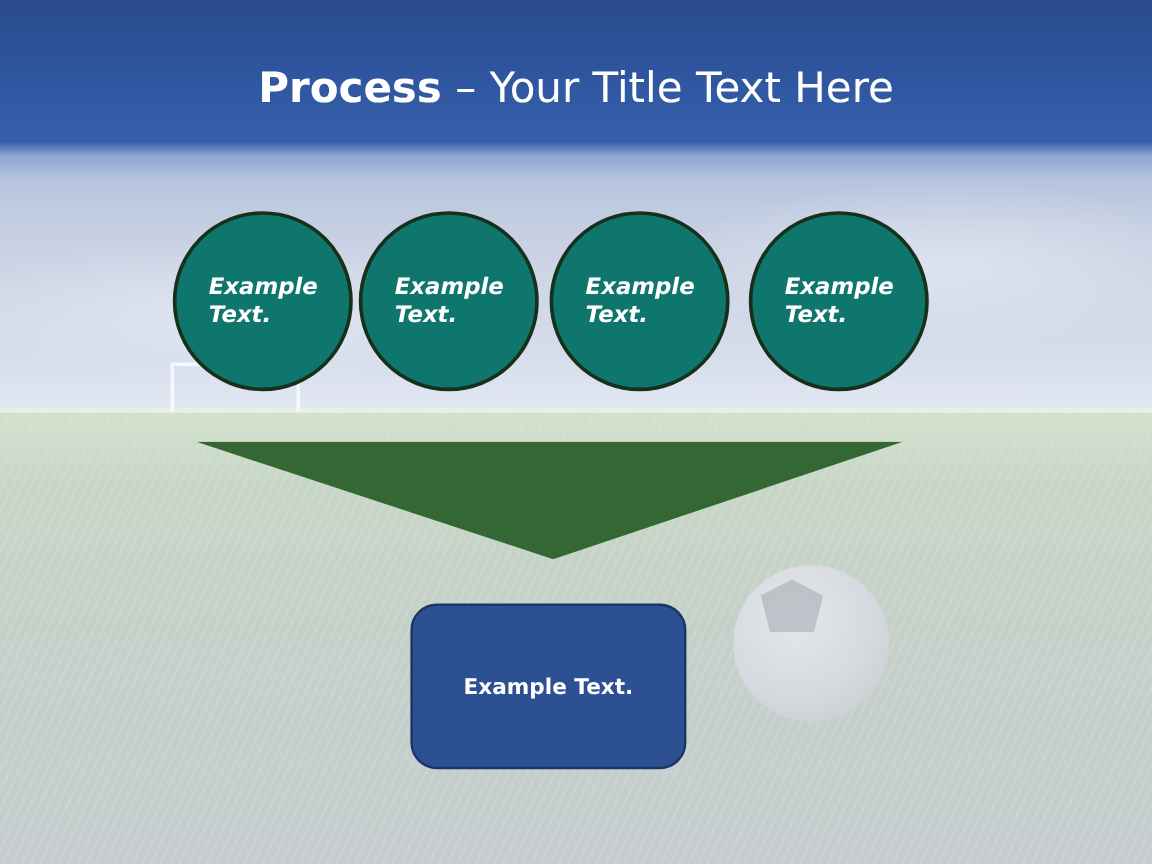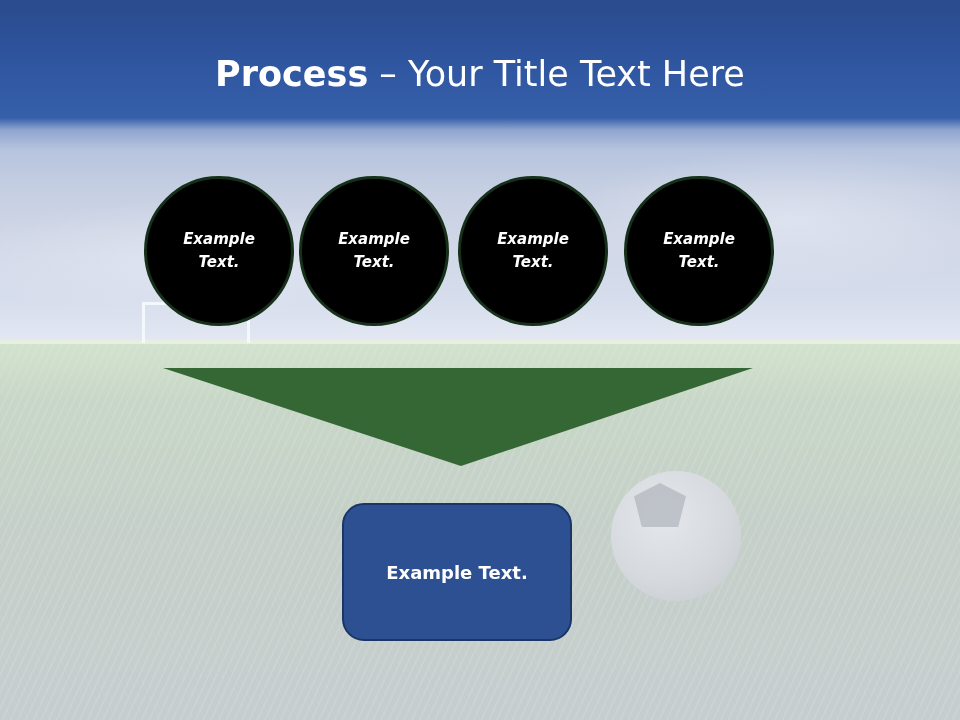--- a/index.html
+++ b/index.html
@@ -63,23 +63,23 @@
     
     .title {
       position: absolute; left: 0; top: 52px; width: 960px; text-align: center;
       color: #ffffff; font-size: 35px; line-height: 44px;
       font-family: "DejaVu Sans", "Liberation Sans", sans-serif;
     }
     .title .bold { font-weight: bold; }
     
     .circle {
       position: absolute; width: 150px; height: 150px; border-radius: 50%;
-      background: #000000; border: 3px solid #16301a;
-      display: flex; align-items: center; justify-content: center; text-align: center;
-      color: #ffffff; font-style: italic; font-weight: bold; font-size: 15px; line-height: 23px;
+      background: #0f766e; border: 3px solid #16301a;
+      display: flex; align-items: center; justify-content: center; 
+      color: #ffffff; font-style: italic; font-weight: bold; font-size: 19px; line-height: 23px;
       font-family: "DejaVu Sans", "Liberation Sans", sans-serif;
     }
     .circle span { display: block; width: 90px; }
     
     .funnel {
       position: absolute; left: 163px; top: 368px; width: 590px; height: 98px;
       background: #356734;
       clip-path: polygon(0% 0%, 100% 0%, 50.5% 100%);
     }
     

